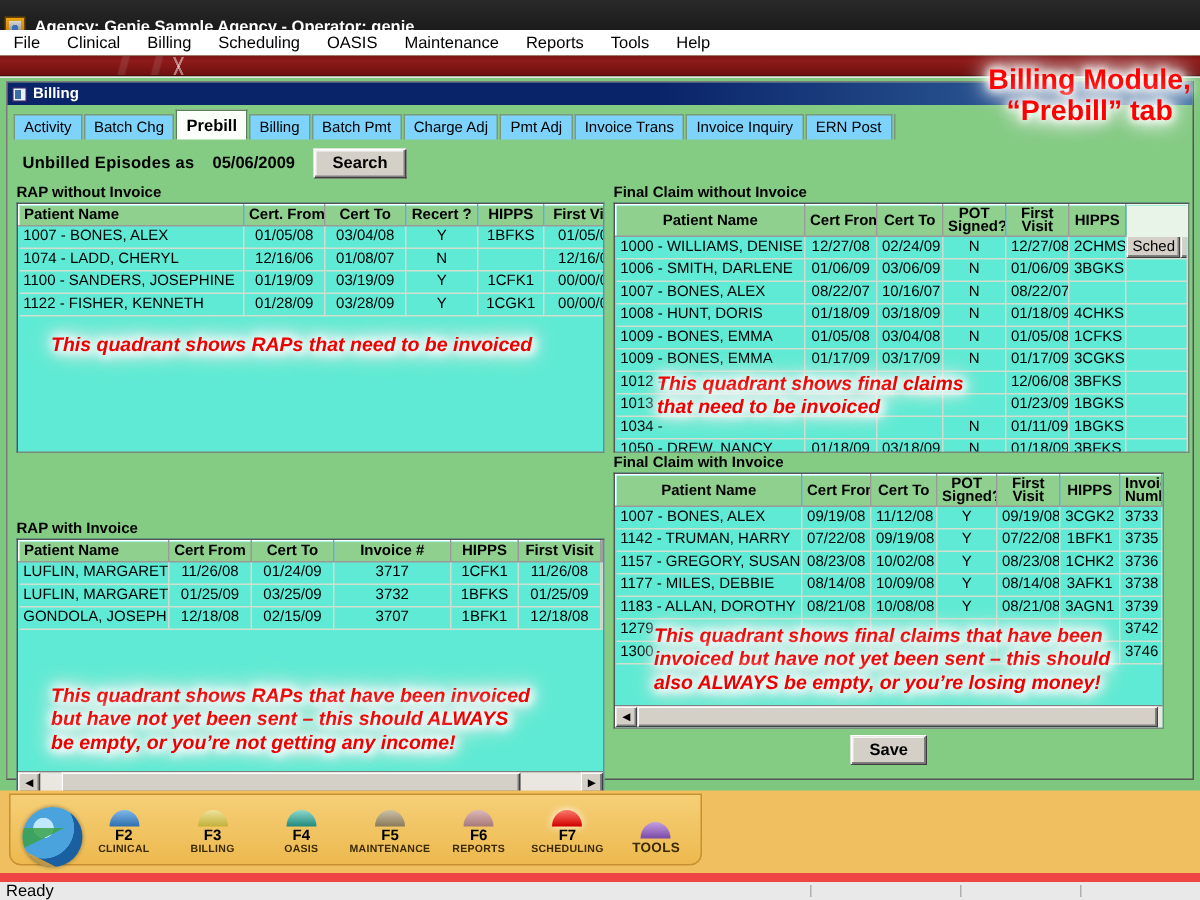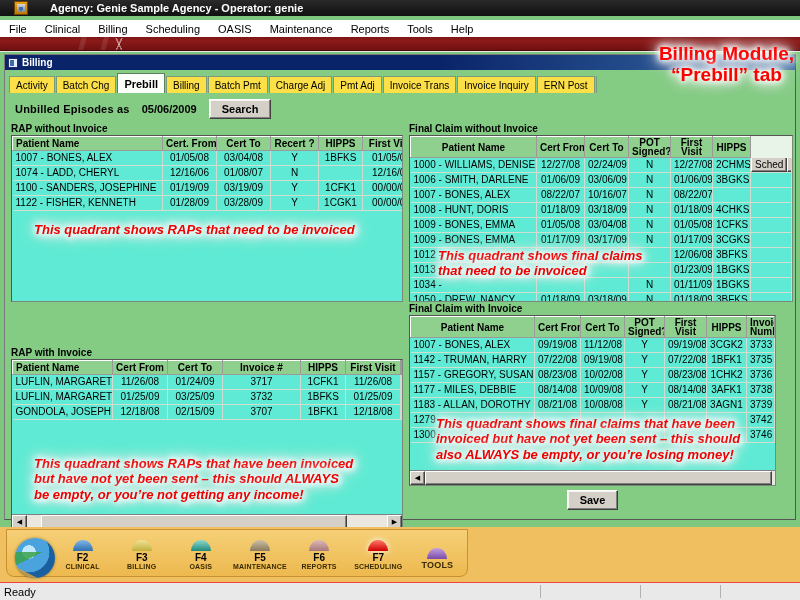--- a/index.html
+++ b/index.html
@@ -7,24 +7,24 @@
     margin: 0; padding: 0;
     width: 800px; height: 600px;
     overflow: hidden;
     font-family: "Liberation Sans", sans-serif;
     background: #7ec77e;
   }
   #app { position: relative; width: 800px; height: 600px; }
 
   
   .titlebar {
-    position: absolute; left: 0; top: 0; width: 800px; height: 16px;
+    position: absolute; left: 0; top: 0; width: 800px; height: 36px;
     background: linear-gradient(to bottom, #2a2a2a 0%, #1a1a1a 60%, #111 100%);
     color: #fff; font-size: 11px; font-weight: bold;
-    display: flex; align-items: center; gap: 22px; padding-left: 14px;
+    display: flex; align-items: center; gap: 6px; padding-left: 3px;
   }
   .app-icon {
     width: 14px; height: 14px; flex: 0 0 14px;
     background: linear-gradient(to bottom,#e8a317,#c07800);
     border: 1px solid #6b4400; position: relative;
   }
   .app-icon::after {
     content: ""; position: absolute; left: 2px; top: 2px; right: 2px; bottom: 2px;
     background:
       radial-gradient(circle at 50% 60%, #3b6fb5 0 35%, transparent 36%),
@@ -85,21 +85,21 @@
     content:""; position:absolute; left:1px; top:1px; width:4px; height:6px; background:#3a6ea5;
   }
 
   
   .tabstrip {
     position: relative; height: 20px; margin: 3px 0 0 4px;
     display: flex; align-items: flex-end; font-size: 10px;
   }
   .tab {
     height: 17px; padding: 0 6px; margin-right: 1px;
-    background: #fde047;
+    background: #7dd3fc;
     border: 1px solid #7a9a7a; border-bottom: none;
     display: flex; align-items: center; color: #000;
     white-space: nowrap; cursor: default;
   }
   .tab.active {
     height: 20px; font-weight: bold; font-size: 11px;
     background: #fafffa; border-color: #5c805c;
     position: relative; z-index: 3;
   }
   .tab-spacer { width: 4px; height:17px; border-left:1px solid #7a9a7a;}
@@ -228,21 +228,21 @@
   .globe::after {
     content:""; position:absolute; left:-4px; top:14px; width:52px; height:26px;
     background: linear-gradient(to bottom right, #3aa34a 0 30%, transparent 31%),
                 linear-gradient(to top right, #d8a23a 0 25%, transparent 26%);
     opacity:.85;
   }
 
   
   .statusbar {
     position: absolute; left: 0; top: 582px; width: 800px; height: 18px;
-    background: #e9e9e9; border-top: 1px solid #ef4444;
+    background: #e9e9e9; border-top: 6px solid #ef4444;
     font-size: 11px; color: #000; display:flex; align-items:center; padding-left: 4px;
   }
   .statusbar .seg {
     position:absolute; top:2px; bottom:2px; border-left:1px solid #b0b0b0;
   }
 </style>
 </head>
 <body>
 
 <div id="app">

